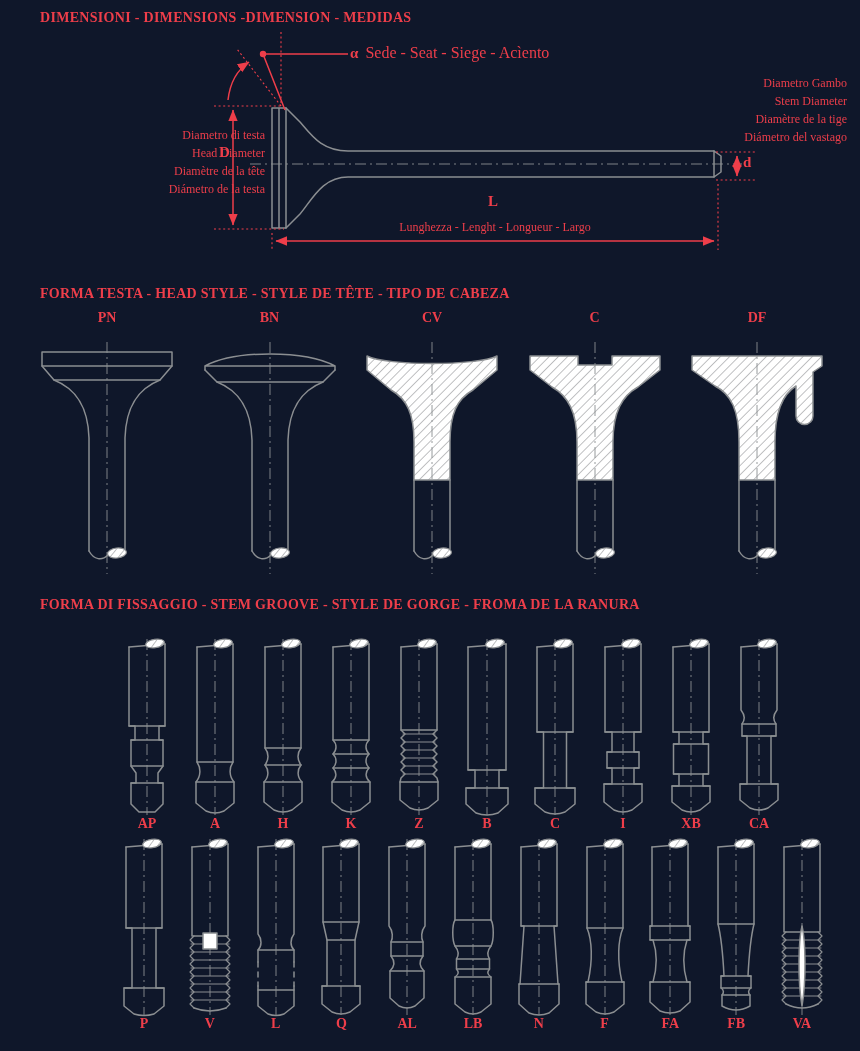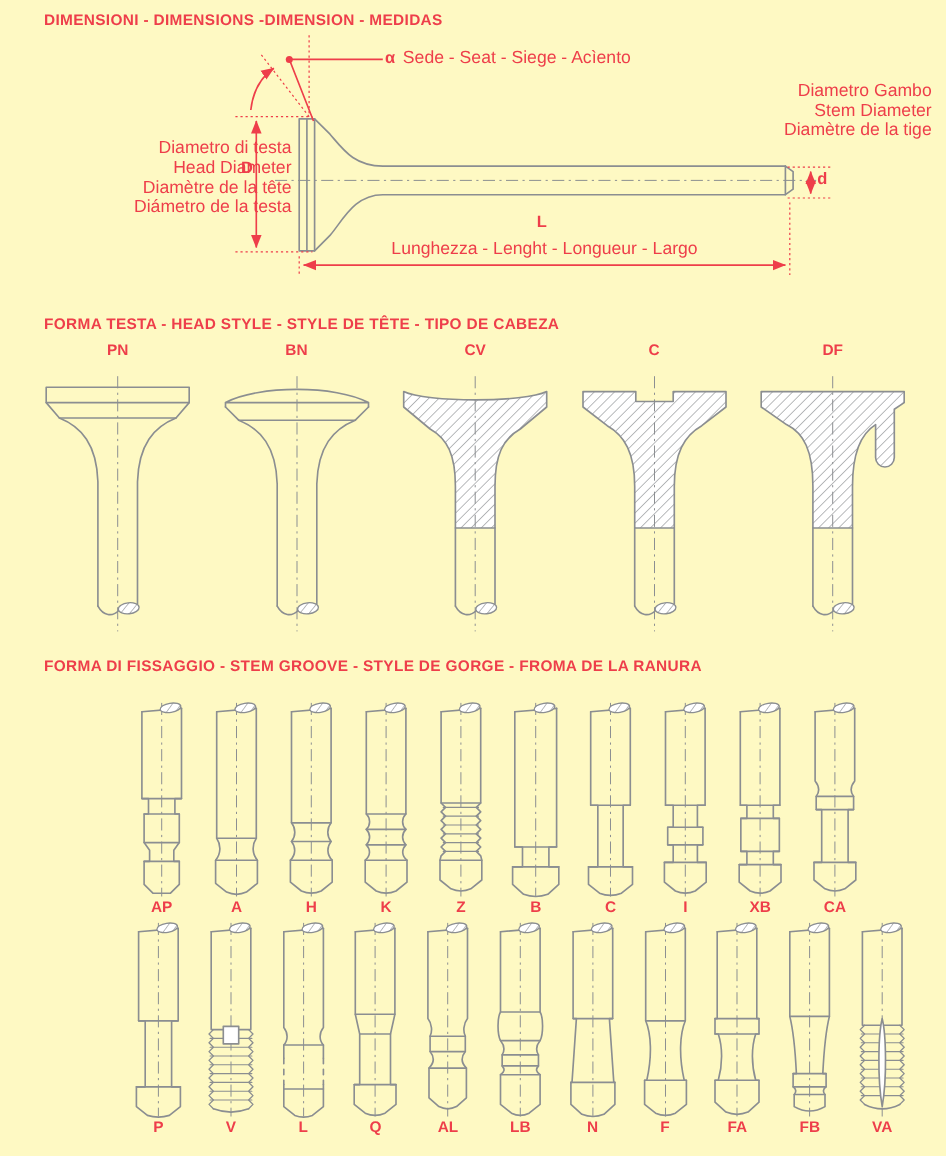--- a/index.html
+++ b/index.html
@@ -1,19 +1,19 @@
 <!DOCTYPE html>
 <html><head>
 <meta charset="utf-8">
 <style>
   html,body{margin:0;padding:0;background:#fff;}
-  .page{position:relative;width:860px;height:1051px;background:#fef9c3;overflow:hidden;
-        font-family:Liberation Sans, sans-serif;--accent:#ee3e4a;--line:#8b8e91;}
+  .page{position:relative;width:860px;height:1051px;background:#0f172a;overflow:hidden;
+        font-family:Liberation Serif, serif;--accent:#ee3e4a;--line:#8b8e91;}
   .sec-title{position:absolute;font-weight:bold;font-size:14px;letter-spacing:.3px;color:var(--accent);white-space:nowrap;}
-  .ann{position:absolute;color:var(--accent);font-size:16px;line-height:18px;white-space:nowrap;}
+  .ann{position:absolute;color:var(--accent);font-size:12px;line-height:18px;white-space:nowrap;}
   .ann.block span{display:block;}
   .ann.right{text-align:right;}
   .dim-sym{position:absolute;color:var(--accent);font-weight:bold;font-size:15px;}
   .alpha-row{position:absolute;display:flex;align-items:baseline;color:var(--accent);}
   .alpha-sym{font-weight:bold;font-size:15px;}
   .alpha-txt{font-size:16px;margin-left:7px;}
   .center{text-align:center;}
   .heads-row{position:absolute;top:310px;left:32px;width:800px;display:flex;justify-content:space-between;}
   .head-fig{width:150px;text-align:center;}
   .head-code{color:var(--accent);font-weight:bold;font-size:14px;height:20px;}
@@ -82,20 +82,21 @@
     <span>Head Diameter</span>
     <span>Diamètre de la tête</span>
     <span>Diámetro de la testa</span>
   </div>
   <div class="dim-sym" style="left:219px;top:144px;">D</div>
 
   <div class="ann block right" style="left:600px;top:74px;width:247px;">
     <span>Diametro Gambo</span>
     <span>Stem Diameter</span>
     <span>Diamètre de la tige</span>
+    <span>Diámetro del vastago</span>
   </div>
   <div class="dim-sym" style="left:743px;top:154px;">d</div>
 
   <div class="dim-sym" style="left:488px;top:193px;">L</div>
   <div class="ann center" style="left:280px;top:218px;width:430px;">Lunghezza - Lenght - Longueur - Largo</div>
 
   <div class="sec-title" style="left:40px;top:286px;">FORMA TESTA - HEAD STYLE - STYLE DE TÊTE - TIPO DE CABEZA</div>
 
   <div class="heads-row">
 

